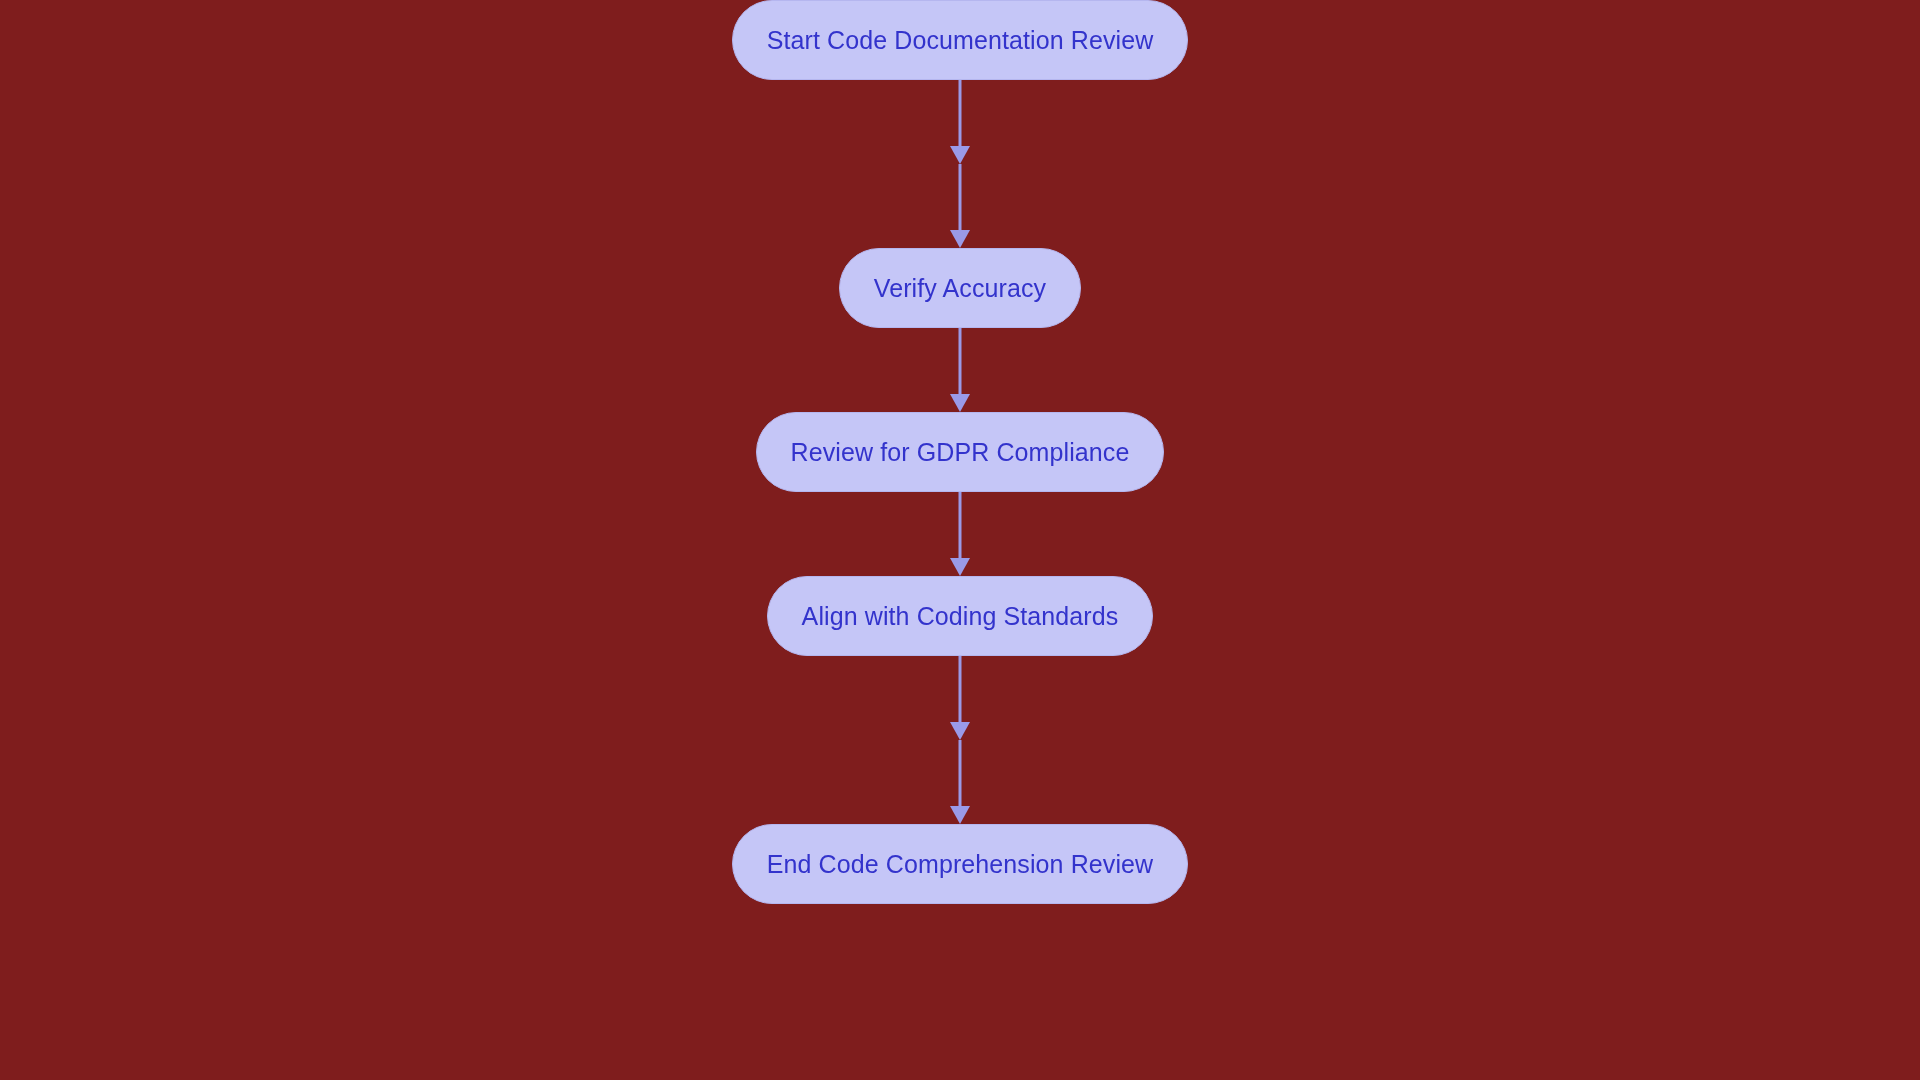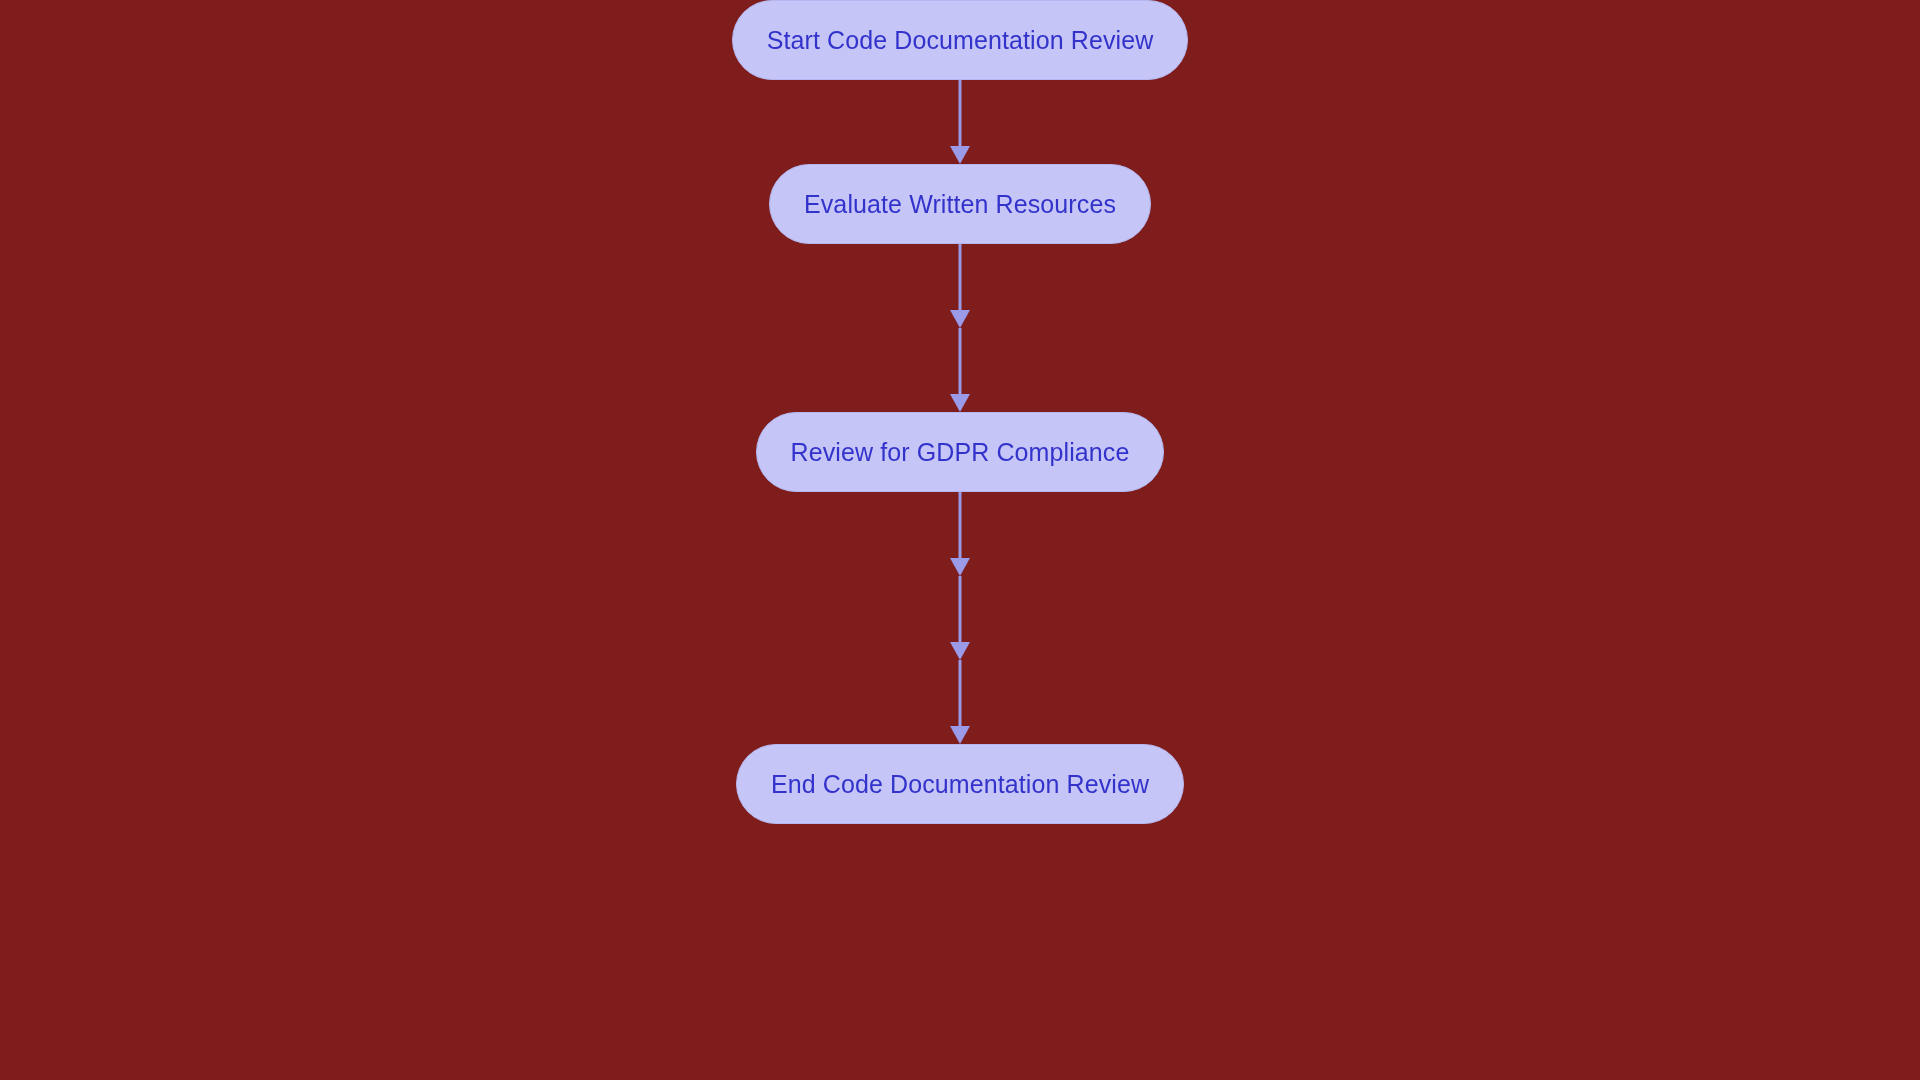--- a/index.html
+++ b/index.html
@@ -86,54 +86,57 @@
 
     <div class="node">
       <span>Start Code Documentation Review</span>
     </div>
 
     <div class="connector">
       <div class="shaft"></div>
       <div class="head"></div>
     </div>
 
-    <div class="node">
-      <span>Evaluate Written Resources</span>
-    </div>
 
     <div class="connector">
       <div class="shaft"></div>
       <div class="head"></div>
     </div>
 
+    <div class="node">
+      <span>Verify Accuracy</span>
+    </div>
 
     <div class="connector">
       <div class="shaft"></div>
       <div class="head"></div>
     </div>
 
     <div class="node">
       <span>Review for GDPR Compliance</span>
     </div>
 
     <div class="connector">
       <div class="shaft"></div>
       <div class="head"></div>
     </div>
 
+    <div class="node">
+      <span>Align with Coding Standards</span>
+    </div>
 
     <div class="connector">
       <div class="shaft"></div>
       <div class="head"></div>
     </div>
 
 
     <div class="connector">
       <div class="shaft"></div>
       <div class="head"></div>
     </div>
 
     <div class="node">
-      <span>End Code Documentation Review</span>
+      <span>End Code Comprehension Review</span>
     </div>
 
   </div>
 </div>
 
 </body></html>

